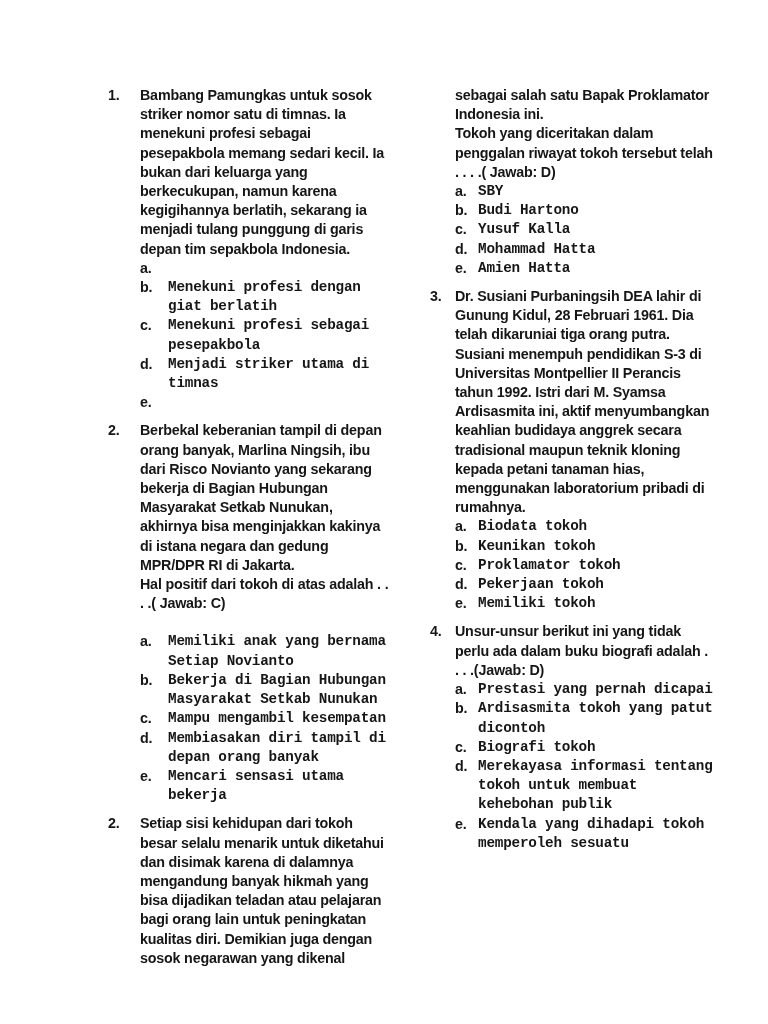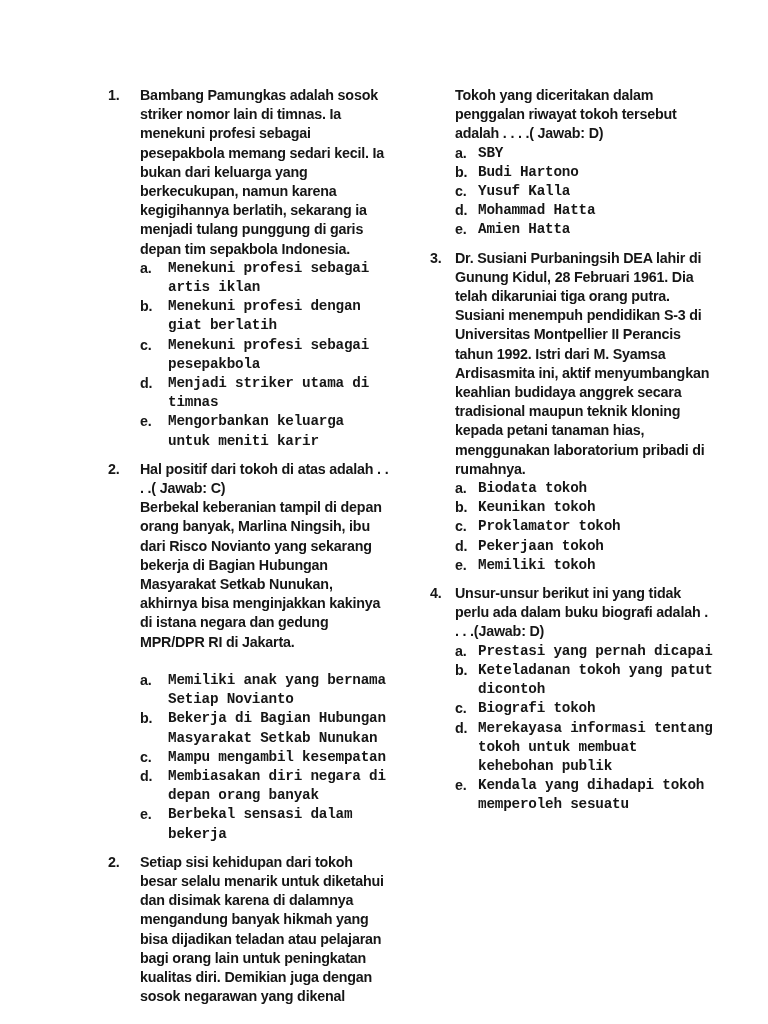--- a/index.html
+++ b/index.html
@@ -39,91 +39,90 @@
 </head>
 <body>
 
 <div class="page">
 
   <div class="col col-left">
 
     <section class="question">
       <div class="qnum">1.</div>
       <div class="qbody">
-        <div class="qpara">Bambang Pamungkas adalah sosok striker nomor lain di timnas. Ia menekuni profesi sebagai pesepakbola memang sedari kecil. Ia bukan dari keluarga yang berkecukupan, namun karena kegigihannya berlatih, sekarang ia menjadi tulang punggung di garis depan tim sepakbola Indonesia.</div>
-        <div class="opts">
-          <div class="opt">
-            <div class="olet">a.</div>
-            <div class="otxt">Menekuni profesi sebagai artis iklan</div>
+        <div class="qpara">Bambang Pamungkas untuk sosok striker nomor satu di timnas. Ia menekuni profesi sebagai pesepakbola memang sedari kecil. Ia bukan dari keluarga yang berkecukupan, namun karena kegigihannya berlatih, sekarang ia menjadi tulang punggung di garis depan tim sepakbola Indonesia.</div>
+        <div class="opts">
+          <div class="opt">
+            <div class="olet">a.</div>
           </div>
           <div class="opt">
             <div class="olet">b.</div>
             <div class="otxt">Menekuni profesi dengan giat berlatih</div>
           </div>
           <div class="opt">
             <div class="olet">c.</div>
             <div class="otxt">Menekuni profesi sebagai pesepakbola</div>
           </div>
           <div class="opt">
             <div class="olet">d.</div>
             <div class="otxt">Menjadi striker utama di timnas</div>
           </div>
           <div class="opt">
             <div class="olet">e.</div>
-            <div class="otxt">Mengorbankan keluarga untuk meniti karir</div>
           </div>
         </div>
       </div>
     </section>
 
     <section class="question">
       <div class="qnum">2.</div>
       <div class="qbody">
+        <div class="qpara">Berbekal keberanian tampil di depan orang banyak, Marlina Ningsih, ibu dari Risco Novianto yang sekarang bekerja di Bagian Hubungan Masyarakat Setkab Nunukan, akhirnya bisa menginjakkan kakinya di istana negara dan gedung MPR/DPR RI di Jakarta.</div>
         <div class="qpara">Hal positif dari tokoh di atas adalah . . . .( Jawab: C)</div>
-        <div class="qpara">Berbekal keberanian tampil di depan orang banyak, Marlina Ningsih, ibu dari Risco Novianto yang sekarang bekerja di Bagian Hubungan Masyarakat Setkab Nunukan, akhirnya bisa menginjakkan kakinya di istana negara dan gedung MPR/DPR RI di Jakarta.</div>
         <div class="opts opts-gap">
           <div class="opt">
             <div class="olet">a.</div>
             <div class="otxt">Memiliki anak yang bernama Setiap Novianto</div>
           </div>
           <div class="opt">
             <div class="olet">b.</div>
             <div class="otxt">Bekerja di Bagian Hubungan Masyarakat Setkab Nunukan</div>
           </div>
           <div class="opt">
             <div class="olet">c.</div>
             <div class="otxt">Mampu mengambil kesempatan</div>
           </div>
           <div class="opt">
             <div class="olet">d.</div>
-            <div class="otxt">Membiasakan diri negara di depan orang banyak</div>
-          </div>
-          <div class="opt">
-            <div class="olet">e.</div>
-            <div class="otxt">Berbekal sensasi dalam bekerja</div>
+            <div class="otxt">Membiasakan diri tampil di depan orang banyak</div>
+          </div>
+          <div class="opt">
+            <div class="olet">e.</div>
+            <div class="otxt">Mencari sensasi utama bekerja</div>
           </div>
         </div>
       </div>
     </section>
 
     <section class="question">
       <div class="qnum">2.</div>
       <div class="qbody">
         <div class="qpara">Setiap sisi kehidupan dari tokoh besar selalu menarik untuk diketahui dan disimak karena di dalamnya mengandung banyak hikmah yang bisa dijadikan teladan atau pelajaran bagi orang lain untuk peningkatan kualitas diri. Demikian juga dengan sosok negarawan yang dikenal</div>
       </div>
     </section>
 
   </div>
 
   <div class="col col-right">
 
     <section class="question">
       <div class="qnum"></div>
       <div class="qbody">
-        <div class="qpara">Tokoh yang diceritakan dalam penggalan riwayat tokoh tersebut adalah . . . .( Jawab: D)</div>
+        <div class="qpara">sebagai salah satu Bapak Proklamator Indonesia ini.</div>
+        <div class="qpara">Tokoh yang diceritakan dalam penggalan riwayat tokoh tersebut telah . . . .( Jawab: D)</div>
         <div class="opts">
           <div class="opt">
             <div class="olet">a.</div>
             <div class="otxt">SBY</div>
           </div>
           <div class="opt">
             <div class="olet">b.</div>
             <div class="otxt">Budi Hartono</div>
           </div>
           <div class="opt">
@@ -176,21 +175,21 @@
       <div class="qbody">
 
         <div class="qpara">Unsur-unsur berikut ini yang tidak perlu ada dalam buku biografi adalah . . . .(Jawab: D)</div>
         <div class="opts">
           <div class="opt">
             <div class="olet">a.</div>
             <div class="otxt">Prestasi yang pernah dicapai</div>
           </div>
           <div class="opt">
             <div class="olet">b.</div>
-            <div class="otxt">Keteladanan tokoh yang patut dicontoh</div>
+            <div class="otxt">Ardisasmita tokoh yang patut dicontoh</div>
           </div>
           <div class="opt">
             <div class="olet">c.</div>
             <div class="otxt">Biografi tokoh</div>
           </div>
           <div class="opt">
             <div class="olet">d.</div>
             <div class="otxt">Merekayasa informasi tentang tokoh untuk membuat kehebohan publik</div>
           </div>
           <div class="opt">

